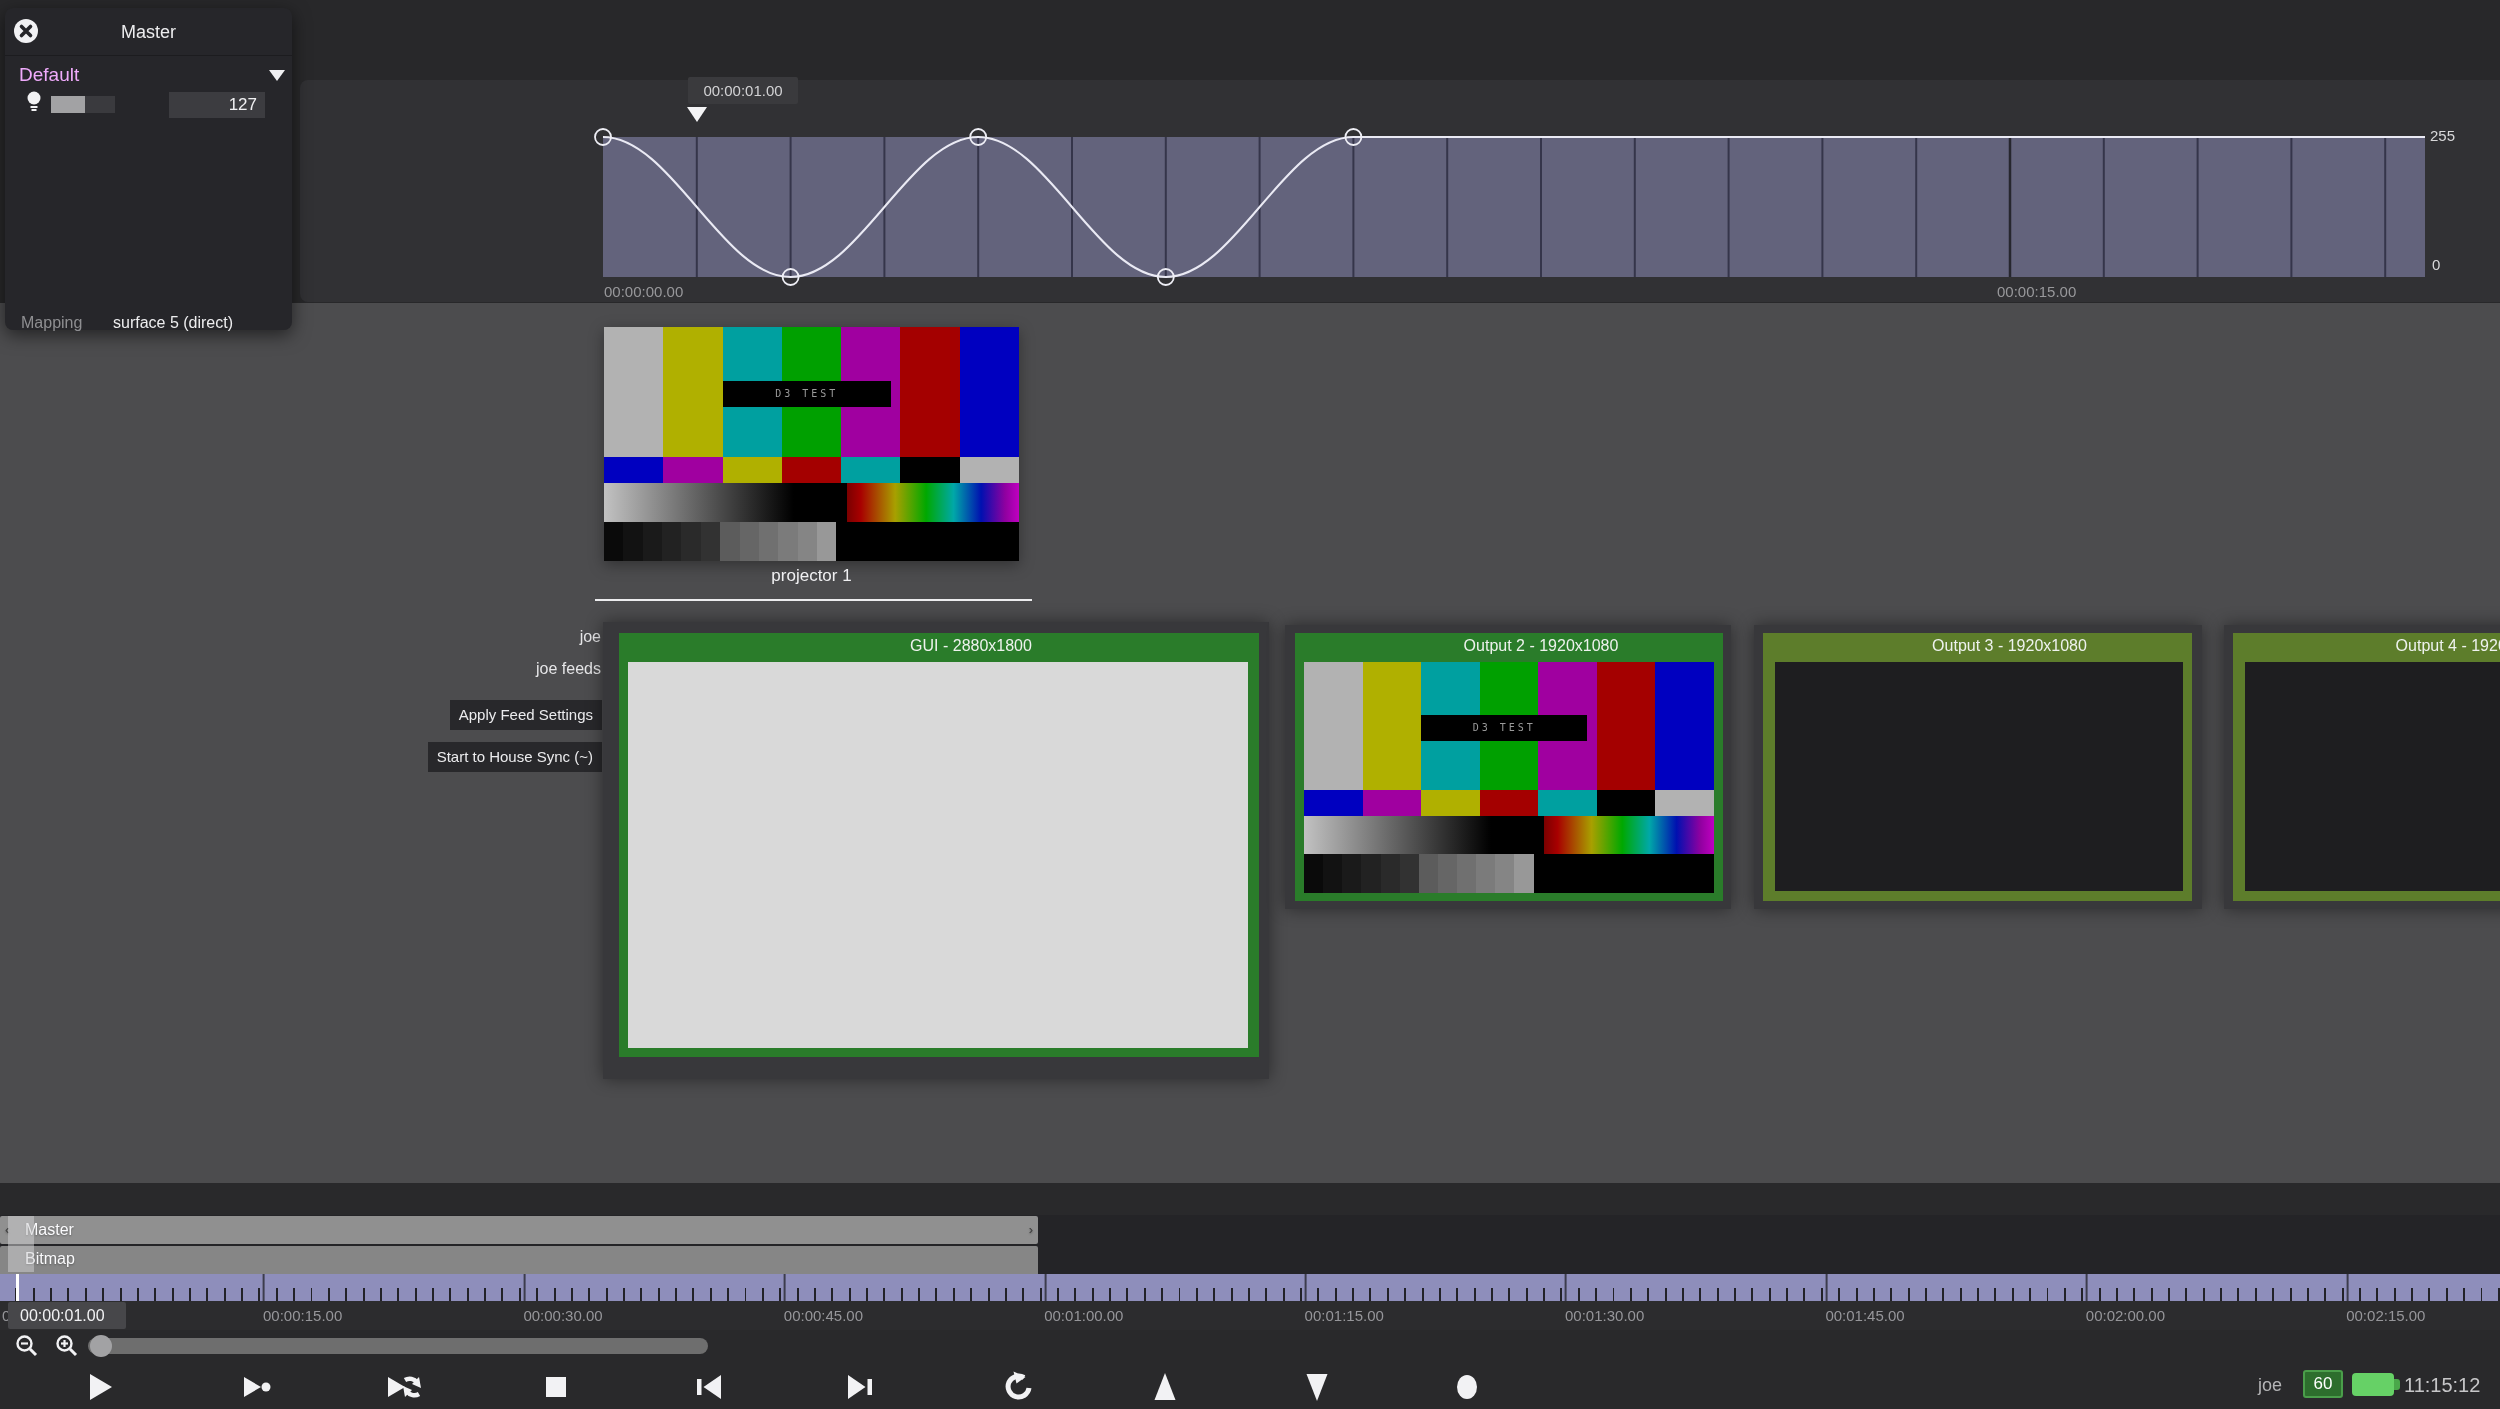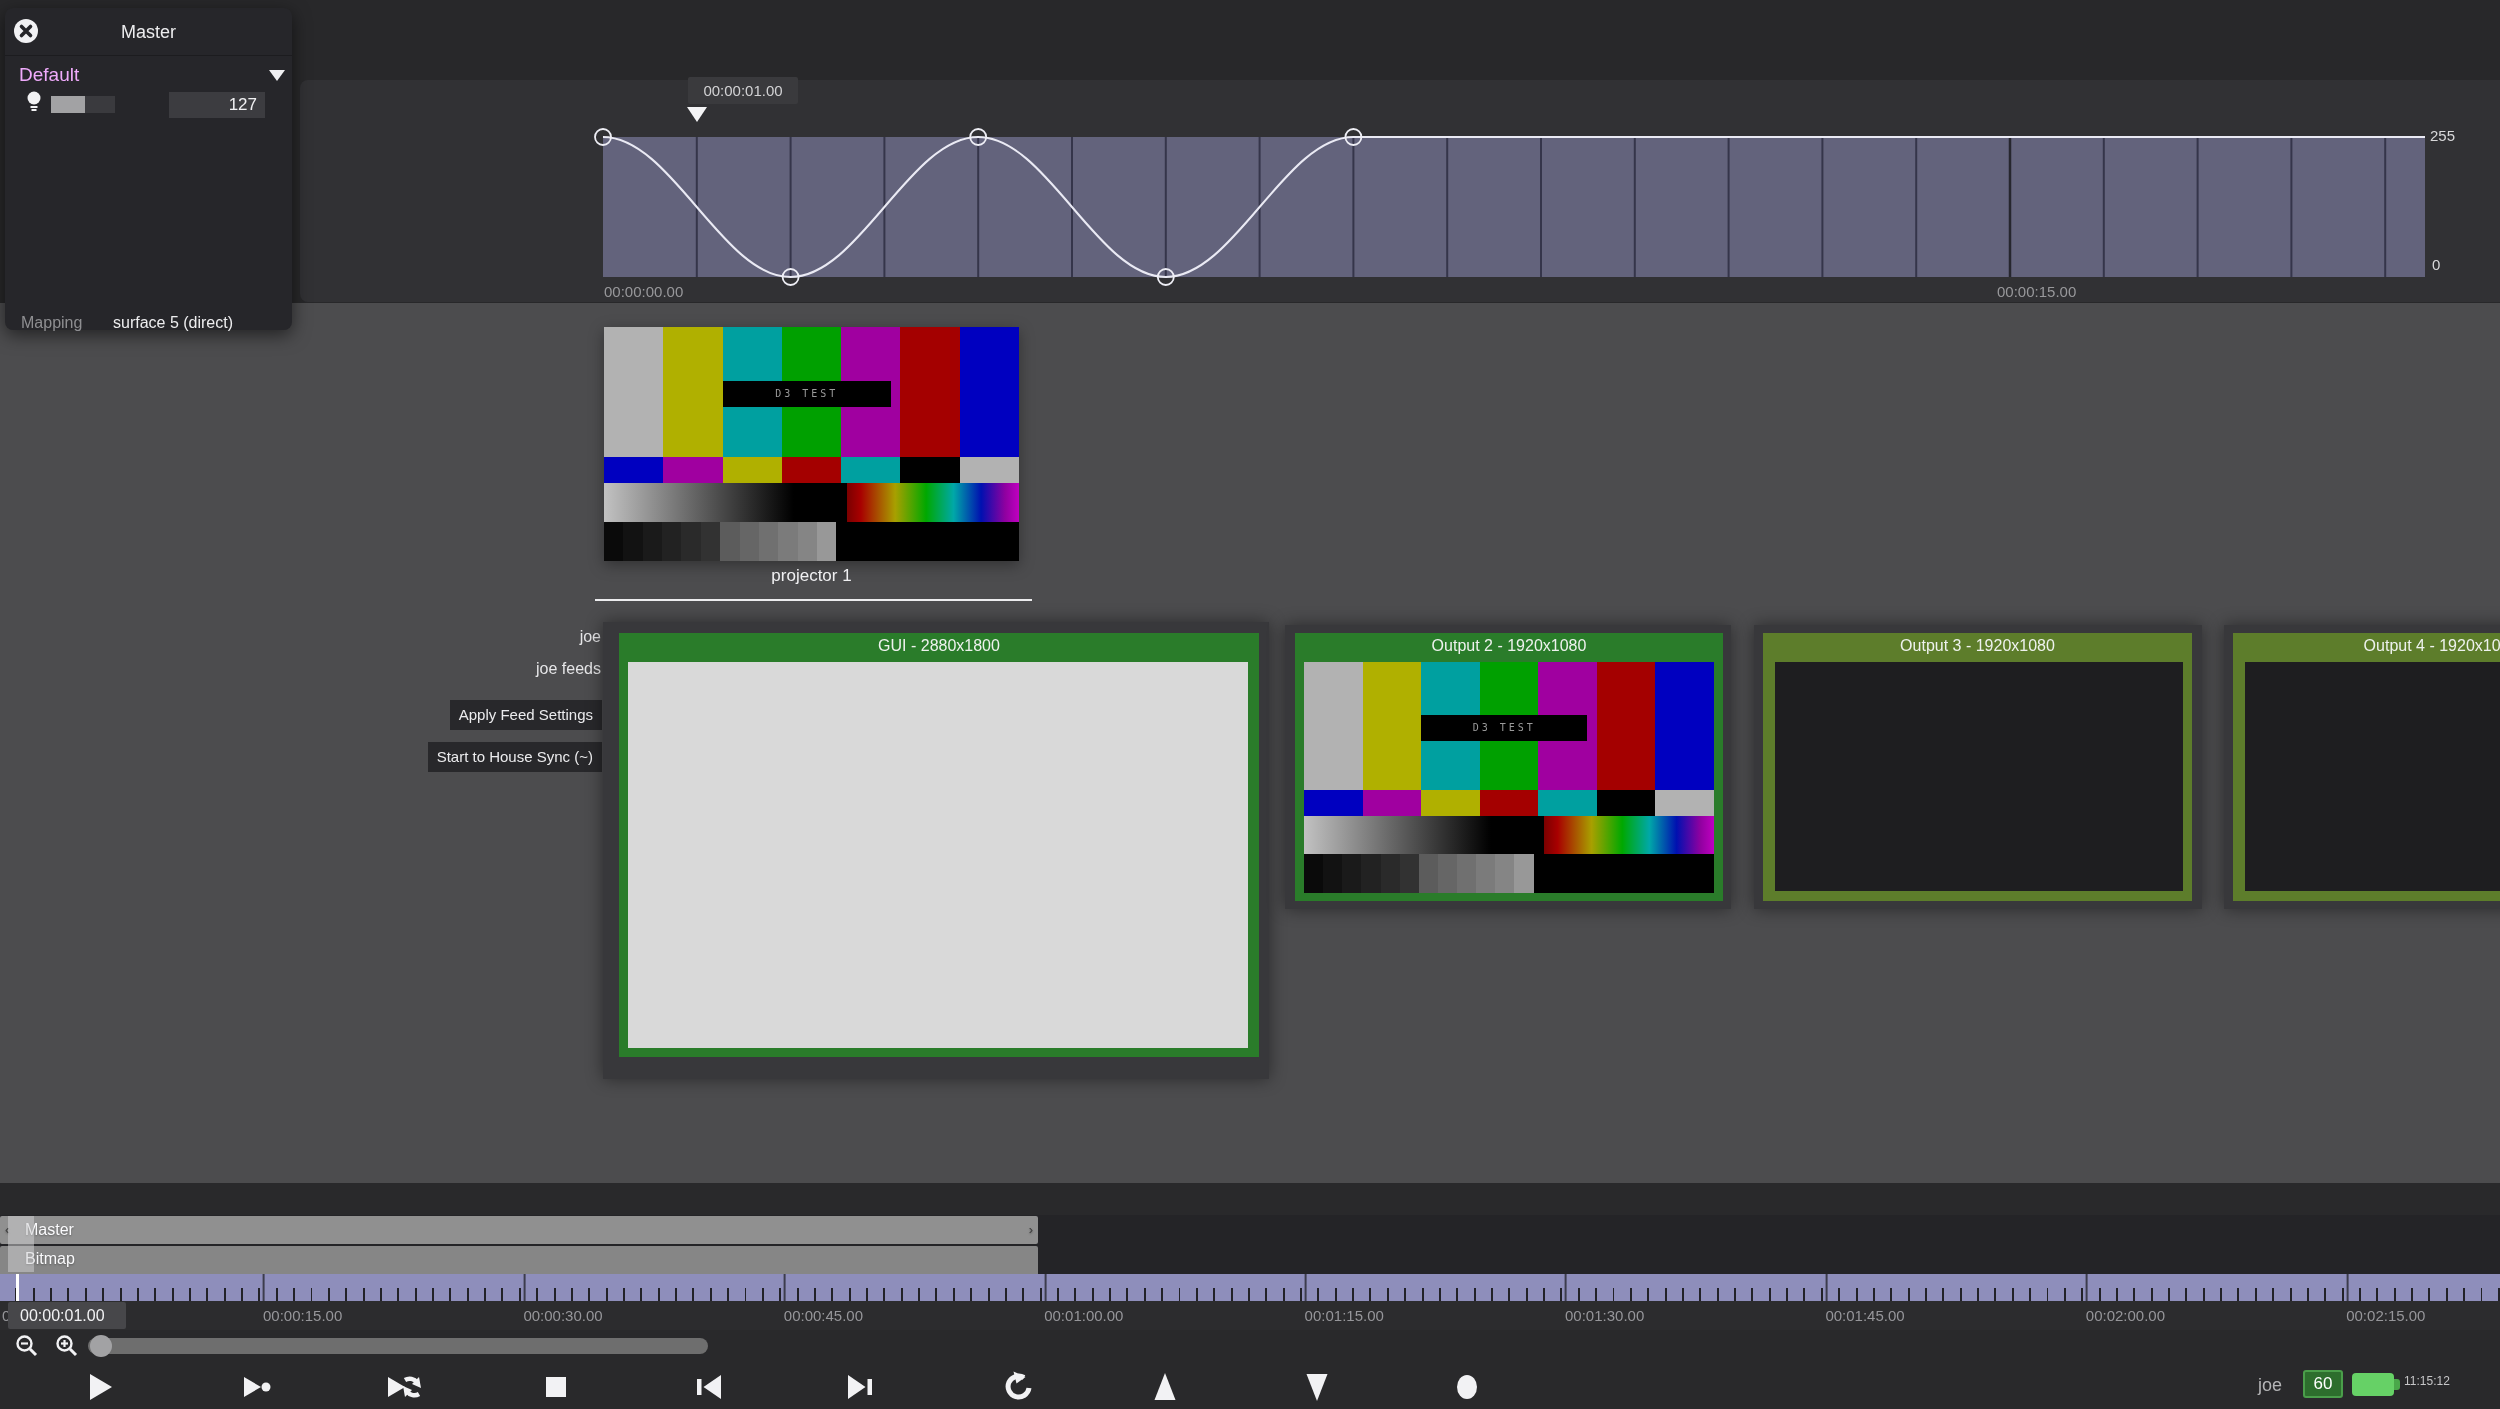--- a/index.html
+++ b/index.html
@@ -65,21 +65,21 @@
   .feed-machine{top:628px;}
   .feed-group{top:660px;}
   .feed-btn{right:1898px;background:#28282b;color:#ececee;font-size:15px;line-height:20px;
     padding:5px 9px;white-space:nowrap;cursor:pointer;}
   .btn-apply{top:700px;}
   .btn-sync{top:742px;}
 
   
   .window{position:absolute;background:#38383b;box-shadow:0 0 16px rgba(0,0,0,.45);}
   .win-green{position:absolute;}
-  .win-title{position:absolute;left:0;top:4px;width:100%;text-align:center;color:#eef2ee;font-size:16px;white-space:nowrap;}
+  .win-title{position:absolute;left:0;top:4px;width:100%;text-align:center;color:#eef2ee;font-size:16px;white-space:nowrap;padding-left:32px;}
   .win-content{position:absolute;}
   #win-gui{left:603px;top:622px;width:666px;height:457px;}
   #win-gui .win-green{left:16px;top:11px;right:10px;bottom:22px;background:#2a7c2a;}
   #win-gui .win-content{left:9px;top:29px;right:11px;bottom:9px;background:#d9d9d9;}
   #win-out2{left:1285px;top:625px;width:446px;height:284px;}
   #win-out2 .win-green{left:10px;top:8px;right:8px;bottom:8px;background:#2a7c2a;}
   #win-out2 .win-content{left:9px;top:29px;right:9px;bottom:8px;}
   #win-out3{left:1754px;top:625px;width:448px;height:284px;}
   #win-out3 .win-green{left:9px;top:8px;right:10px;bottom:8px;background:#5d7d2b;}
   #win-out3 .win-content{left:12px;top:29px;right:9px;bottom:10px;background:#1e1e20;}
@@ -126,21 +126,21 @@
 
   
   .transport{position:absolute;left:0;top:183px;width:100%;height:43px;}
   .t-btn{position:absolute;top:0;width:46px;height:42px;display:flex;align-items:center;justify-content:center;cursor:pointer;}
   .t-btn svg{display:block;}
   .status-user{position:absolute;left:2258px;top:9px;color:#b4b4b6;font-size:18px;}
   .fps-badge{position:absolute;left:2303px;top:4px;width:40px;height:28px;background:#2d6e2d;border:2px solid #4a9e4a;
     border-radius:3px;box-sizing:border-box;color:#ffffff;font-size:17px;line-height:24px;text-align:center;}
   .battery{position:absolute;left:2352px;top:7px;width:42px;height:23px;background:#66d166;border-radius:4px;}
   .battery-nub{position:absolute;left:42px;top:6px;width:6px;height:11px;background:#4aa84a;border-radius:0 3px 3px 0;}
-  .status-clock{position:absolute;left:2404px;top:8px;color:#c6c6c8;font-size:12px;}
+  .status-clock{position:absolute;left:2404px;top:8px;color:#c6c6c8;font-size:20px;}
 </style>
 </head>
 <body>
 
 <div class="abs top-band">
   <div class="abs curve-panel"></div>
 </div>
 <svg id="curve-svg" class="abs" viewBox="0 0 2500 307">
     <rect x="603" y="137" width="1822" height="140" fill="#63637c"></rect>
     <line x1="696.8" y1="137" x2="696.8" y2="277" stroke="#35354a" stroke-width="2"></line>

